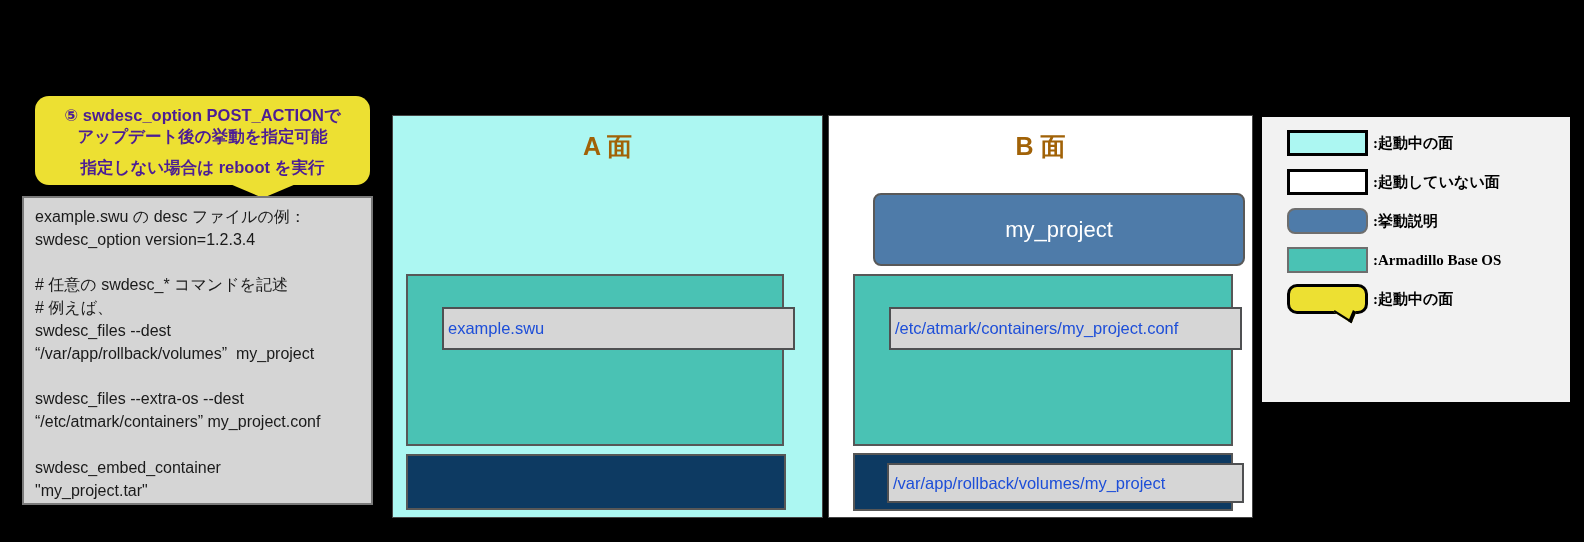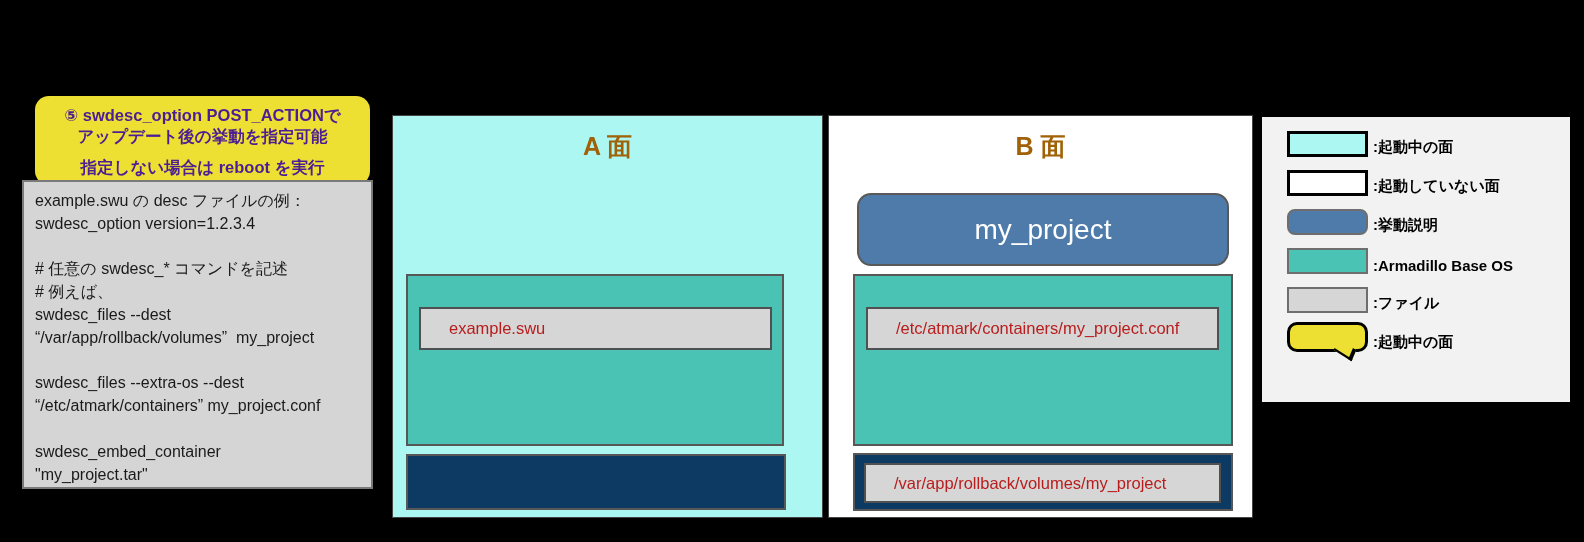--- a/index.html
+++ b/index.html
@@ -16,64 +16,64 @@
   }
   .callout-line{font-size:16.5px;font-weight:bold;line-height:21px;white-space:pre;color:#4c1d95;}
   .callout-gap{height:10px;}
   .callout-tail{
     position:absolute;left:195px;top:100%;width:66px;height:14px;margin-top:-1px;
     background:#EDE032;
     clip-path:polygon(0 0,100% 0,50% 100%);
   }
   
   .code-box{
-    position:absolute;left:22px;top:180px;width:351px;height:309px;
+    position:absolute;left:22px;top:196px;width:351px;height:309px;
     background:#D5D5D5;border:2px solid #7A7A7A;box-sizing:border-box;
     padding:8px 0 0 11px;
   }
   .code-line{font-size:16px;line-height:22.8px;min-height:22.8px;white-space:pre;color:#1A1A1A;}
   
   .panel{position:absolute;top:115px;height:403px;box-sizing:border-box;border:1px solid #444;}
   .panel-a{left:392px;width:431px;background:#ACF7F2;}
   .panel-b{left:828px;width:425px;background:#FFFFFF;}
   .panel-title{
     position:absolute;top:14px;left:0;width:100%;text-align:center;
     font-size:25px;font-weight:bold;color:#a16207;white-space:pre;
   }
   .os-box{
     position:absolute;top:158px;height:172px;background:#4AC2B4;
     border:2px solid #575757;box-sizing:border-box;
   }
   .panel-a .os-box{left:13px;width:378px;}
   .panel-b .os-box{left:24px;width:380px;}
   .file-box{
     background:#D6D6D6;border:2px solid #4F5052;box-sizing:border-box;
-    display:flex;align-items:center;padding-left:28px;
-    font-size:16.5px;color:#b91c1c;white-space:pre;
+    display:flex;align-items:center;padding-left:4px;
+    font-size:16.5px;color:#1d4ed8;white-space:pre;margin-left:23px;
   }
   .os-box .file-box{position:absolute;left:11px;top:31px;width:353px;height:43px;}
   .userdata-box{
     position:absolute;background:#0D3A62;border:2px solid #575757;box-sizing:border-box;
   }
   .panel-a .userdata-box{left:13px;top:338px;width:380px;height:56px;}
   .panel-b .userdata-box{left:24px;top:337px;width:380px;height:58px;}
   .userdata-box .file-box{position:absolute;left:9px;top:8px;width:357px;height:40px;}
   .container-box{
-    position:absolute;left:28px;top:77px;width:372px;height:73px;
-    background:#4E7BA9;border:2px solid #595959;border-radius:14px;box-sizing:border-box;
+    position:absolute;left:44px;top:77px;width:372px;height:73px;
+    background:#4E7BA9;border:2px solid #595959;border-radius:8px;box-sizing:border-box;
     display:flex;align-items:center;justify-content:center;
-    color:#fff;font-size:28px;
+    color:#fff;font-size:22px;
   }
   
   .legend{
     position:absolute;left:1262px;top:117px;width:308px;height:285px;
     background:#F2F2F2;box-sizing:border-box;
     display:flex;flex-direction:column;gap:11px;padding:12px 0 0 25px;
   }
-  .legend-row{display:flex;align-items:flex-end;height:28px;flex:0 0 auto;}
+  .legend-row{display:flex;align-items:center;height:28px;flex:0 0 auto;font-family:Liberation Serif, serif;}
   .swatch{width:81px;height:26px;box-sizing:border-box;flex:0 0 auto;margin-right:5px;position:relative;}
   .swatch-active{background:#ACF7F2;border:3px solid #000;}
   .swatch-inactive{background:#FFFFFF;border:3px solid #000;}
   .swatch-container{background:#4E7BA9;border:2px solid #6E6E6E;border-radius:8px;}
   .swatch-baseos{background:#4AC2B4;border:2px solid #6E6E6E;}
   .swatch-userdata{background:#1E4289;border:2px solid #6E6E6E;}
   .swatch-file{background:#D6D6D6;border:2px solid #6E6E6E;}
   .swatch-behavior{background:#EDE032;border:3px solid #000;border-radius:10px;height:30px;}
   .bubble-tail{
     position:absolute;right:12px;bottom:-9px;width:13px;height:13px;background:#EDE032;
@@ -141,24 +141,20 @@
     </div>
     <div class="legend-row">
       <span class="swatch swatch-container"></span>
       <span class="legend-label">:挙動説明</span>
     </div>
     <div class="legend-row">
       <span class="swatch swatch-baseos"></span>
       <span class="legend-label">:Armadillo Base OS</span>
     </div>
     <div class="legend-row">
-      <span class="swatch swatch-file"></span>
-      <span class="legend-label">:ファイル</span>
-    </div>
-    <div class="legend-row">
       <span class="swatch swatch-behavior">
         <span class="bubble-tail"></span>
       </span>
       <span class="legend-label">:起動中の面</span>
     </div>
   </div>
 
 </div>
 
 </body></html>

